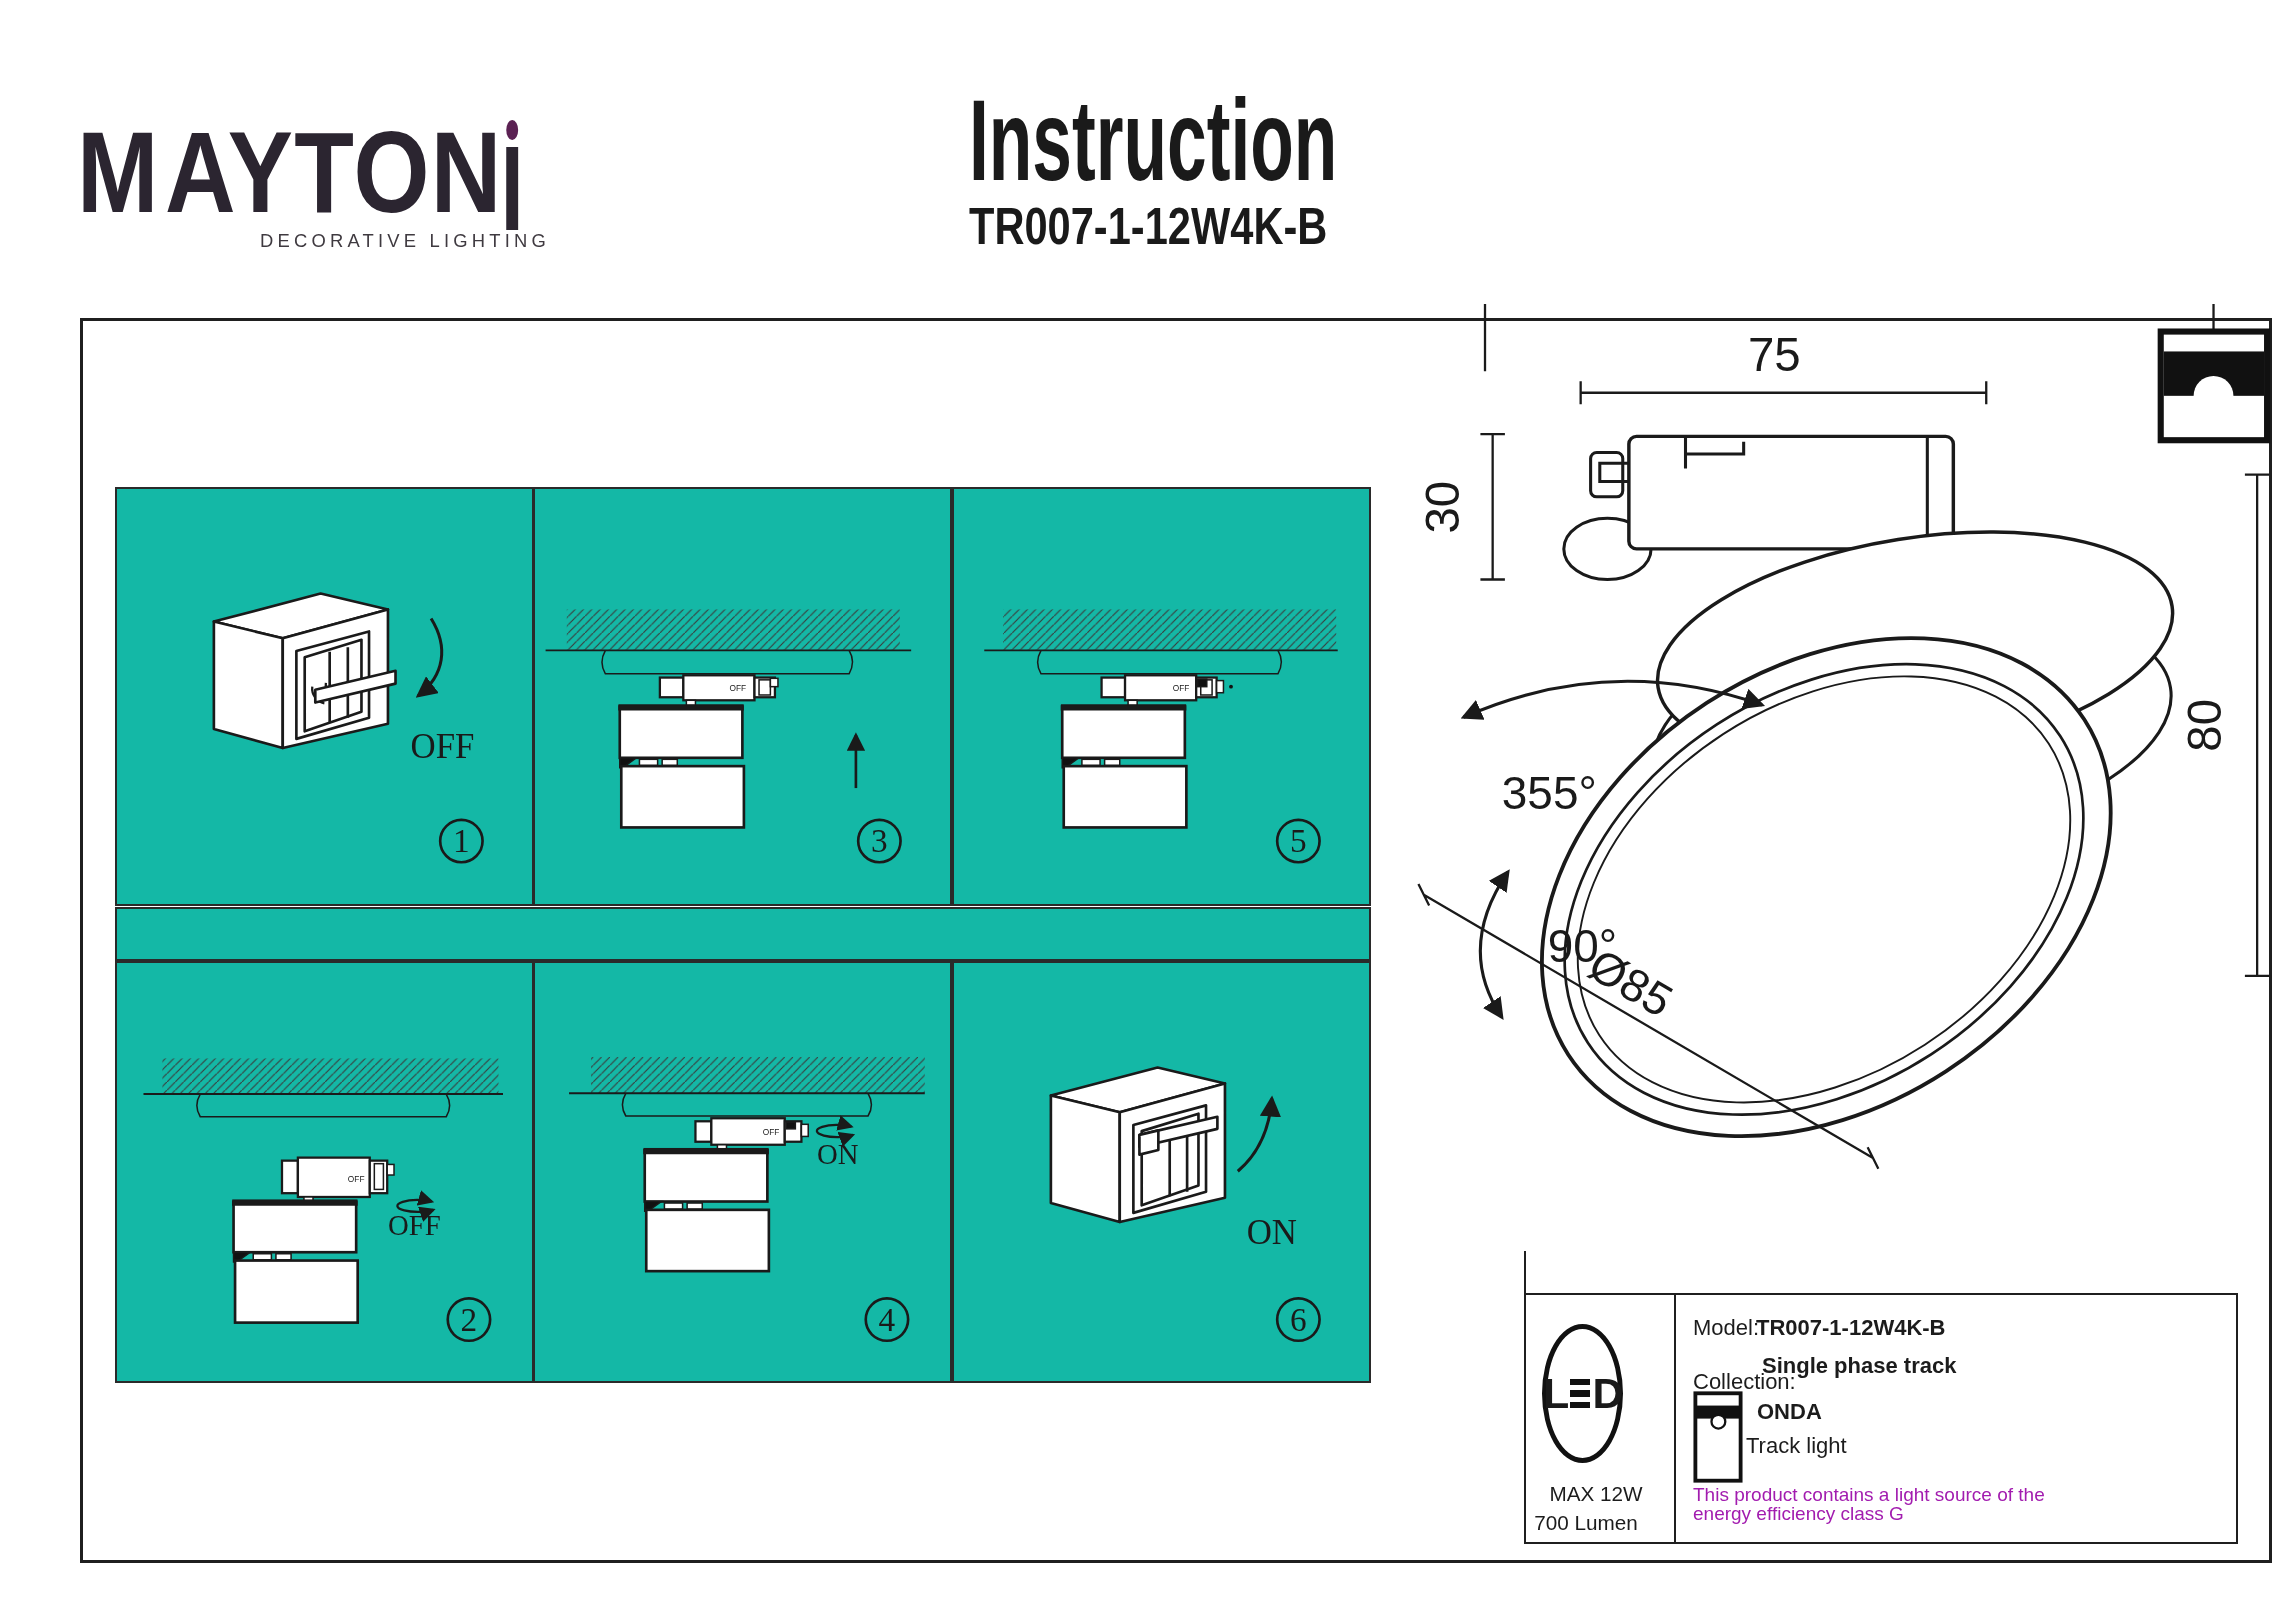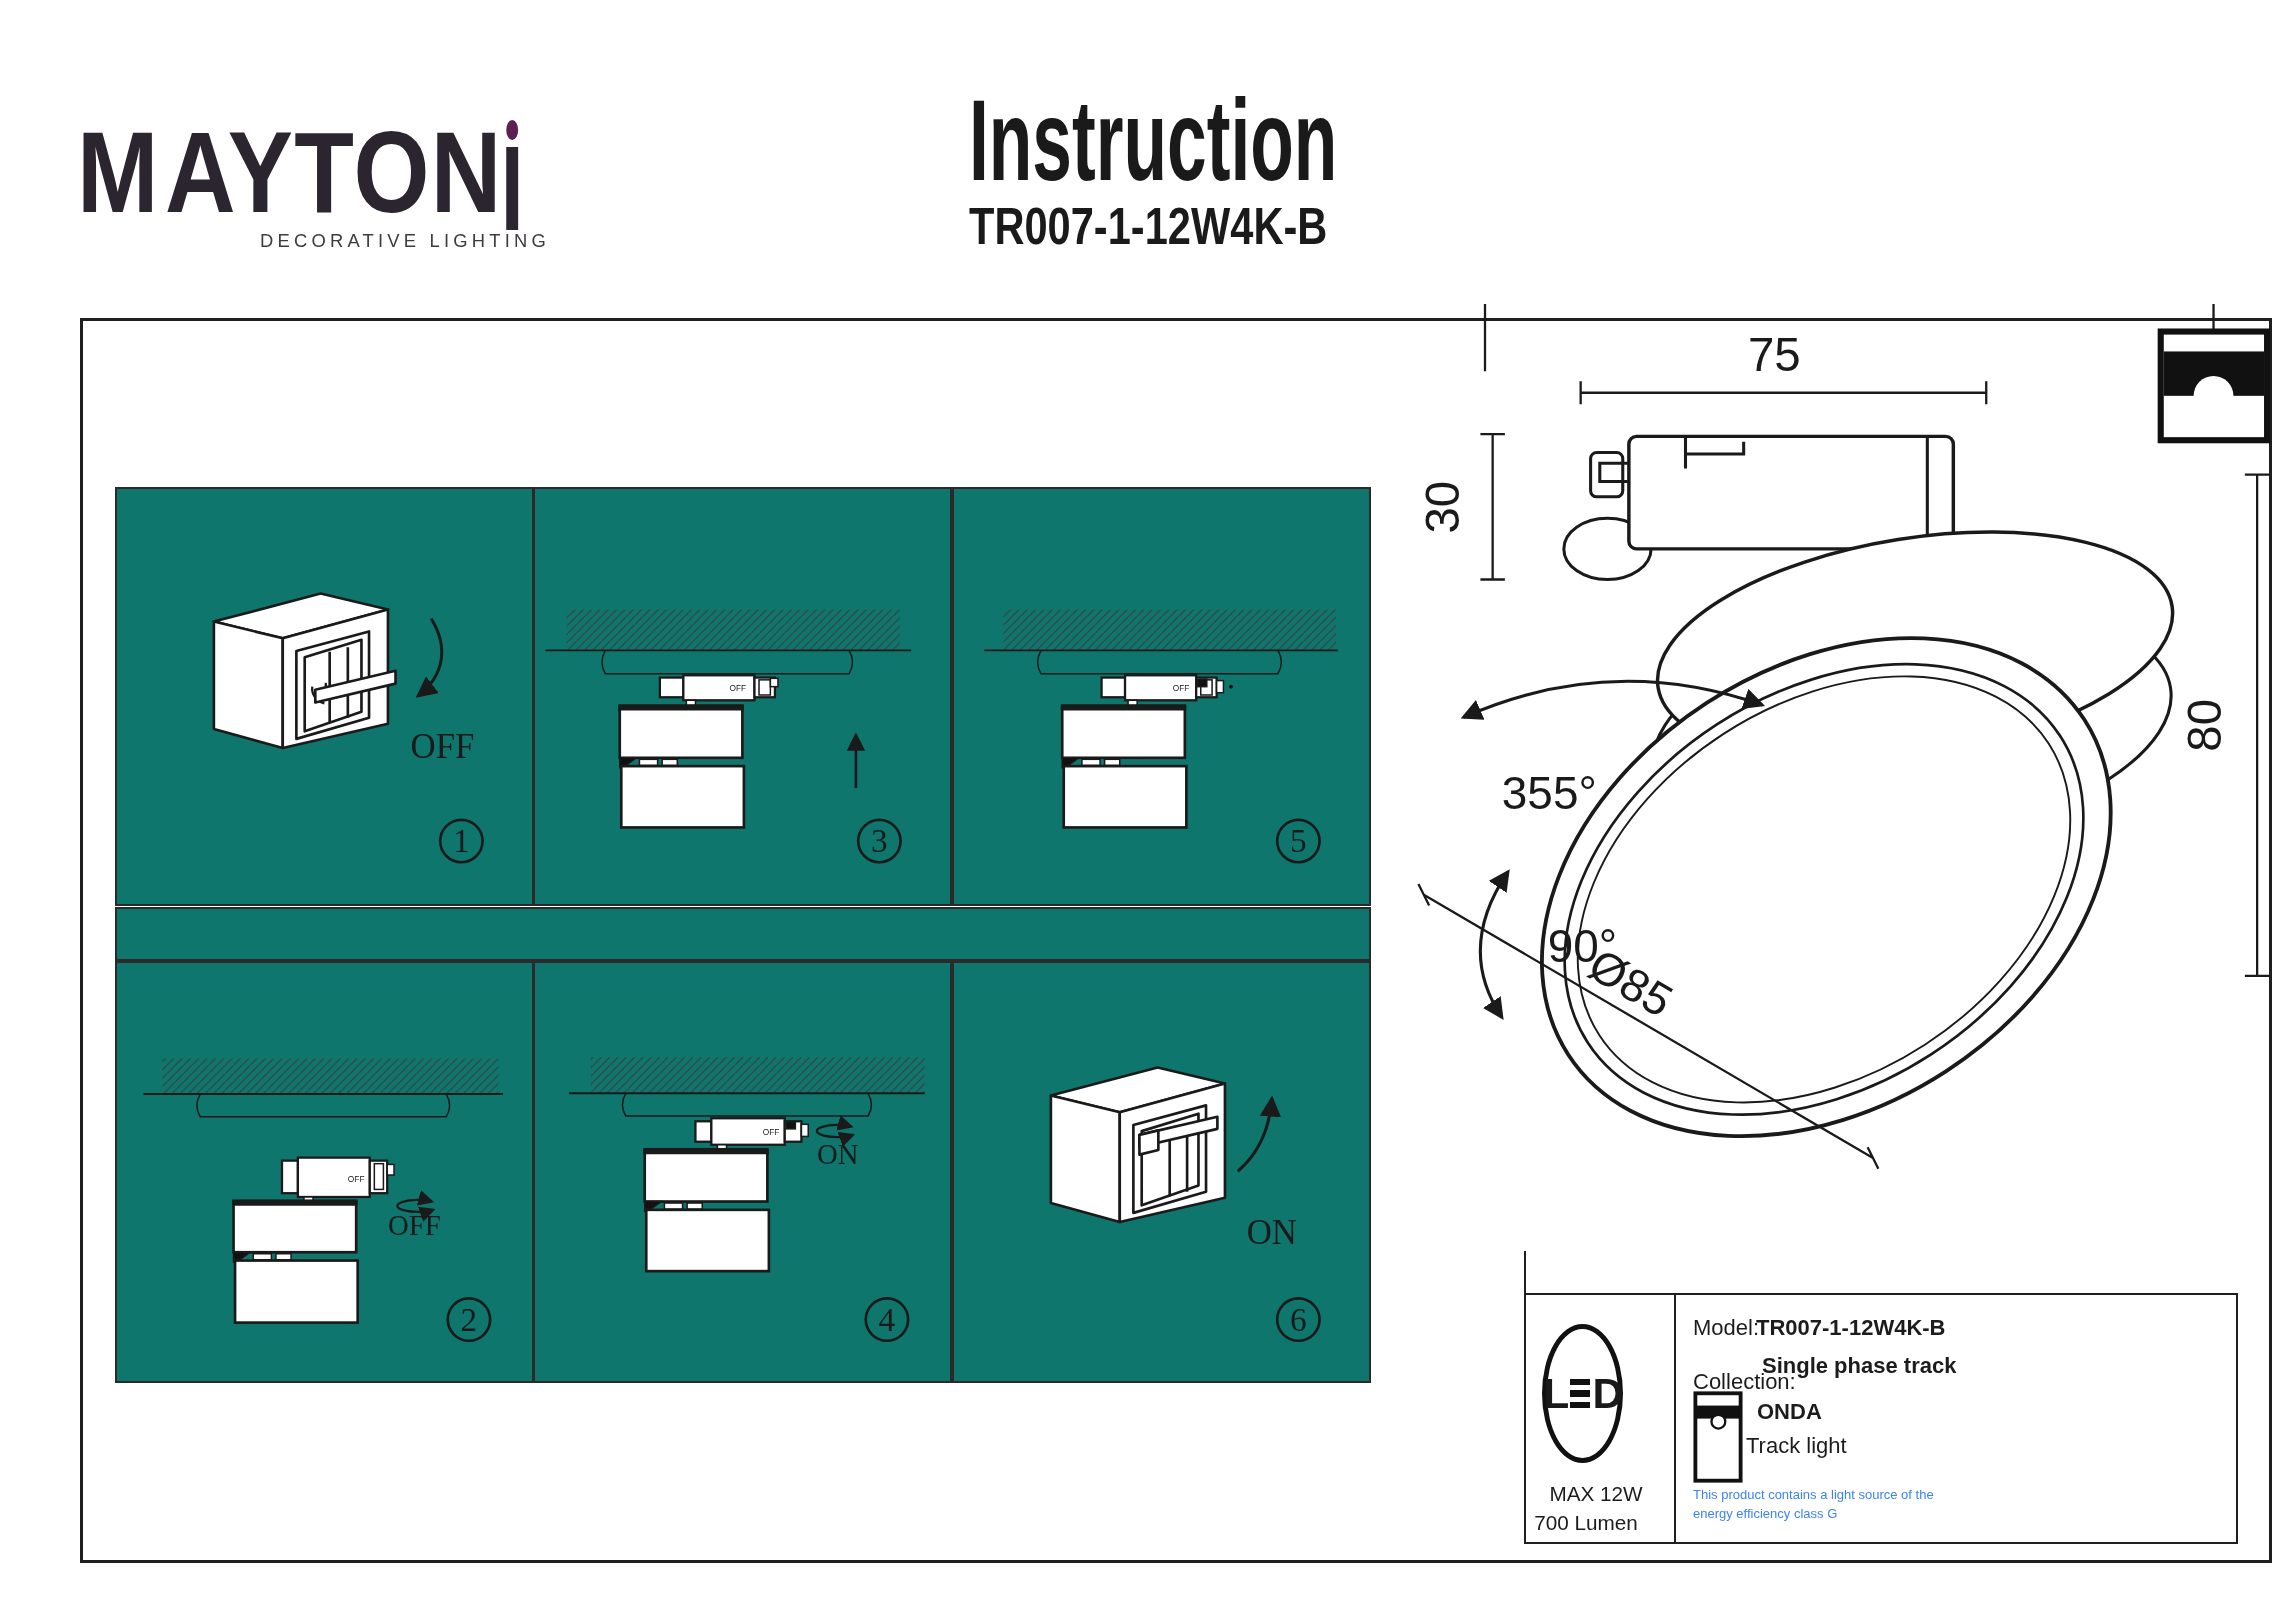--- a/index.html
+++ b/index.html
@@ -15,42 +15,42 @@
   .logo-i .stem{position:absolute;left:0;bottom:0;width:13.8px;height:83px;background:#2b2530;}
   .logo-i .dot{position:absolute;left:0;top:3.1px;width:13.8px;height:20px;border-radius:50%;background:#5b2153;}
   #tagline{left:77px;top:230px;width:473px;text-align:right;font-size:18.4px;
            letter-spacing:4.2px;color:#3f3a40;font-weight:500;}
   #title{left:969px;top:83px;font-size:115px;font-weight:bold;line-height:1;
          transform:scaleX(.62);transform-origin:left top;white-space:nowrap;}
   #subtitle{left:969px;top:200px;font-size:52px;font-weight:bold;line-height:1;
             transform:scaleX(.8);transform-origin:left top;white-space:nowrap;}
   
   #frame{left:80px;top:318px;width:2192px;height:1245px;border:3.1px solid #1f1f1f;box-sizing:border-box;}
-  .cell{border:2.3px solid #2a2a2a;box-sizing:border-box;background:#0f766e;text-align:right;}
+  .cell{border:2.3px solid #2a2a2a;box-sizing:border-box;background:#14b8a6;text-align:right;}
   svg{display:block;}
   svg text{fill:#1a1a1a;}
   .dimtxt{font-family:"Liberation Sans",sans-serif;font-size:62px;}
   .angtxt{font-family:"Liberation Sans",sans-serif;font-size:60px;}
   .seriflbl{font-family:"Liberation Serif",serif;font-size:46px;}
   .serifsm{font-family:"Liberation Serif",serif;font-size:38px;}
   .stepnum{font-family:"Liberation Serif",serif;font-size:44px;}
   .tinylbl{font-family:"Liberation Sans",sans-serif;font-size:11px;}
   
   #infobox{left:1524px;top:1293px;width:714px;height:251px;border:2.3px solid #1f1f1f;box-sizing:border-box;}
   #info-divider{position:absolute;left:148px;top:0;width:2.3px;height:100%;background:#1f1f1f;}
   #info-stub{left:1524px;top:1251px;width:2.3px;height:44px;background:#1f1f1f;}
   #led-ellipse{position:absolute;left:16px;top:29px;width:81px;height:139px;border:5.4px solid #111;
                border-radius:50%;box-sizing:border-box;display:flex;align-items:center;justify-content:center;}
   .led-row{display:flex;align-items:center;}
   .led-ltr{font-weight:800;font-size:43px;line-height:1;letter-spacing:-1.5px;}
   .led-e{display:flex;flex-direction:column;gap:4.6px;margin:0 2.3px;}
   .led-e span{display:block;width:20px;height:6.9px;background:#111;}
   .specline{position:absolute;font-size:22px;color:#1c1c1c;white-space:nowrap;}
   .specval{font-weight:600;}
-  .notetxt{position:absolute;font-size:13px;line-height:19px;color:#3b82f6;white-space:nowrap;}
+  .notetxt{position:absolute;font-size:19px;line-height:19px;color:#a21caf;white-space:nowrap;}
 </style>
 </head>
 <body>
 
 <svg width="0" height="0" style="position:absolute">
   <defs>
     <pattern id="hatch" patternUnits="userSpaceOnUse" width="11" height="11">
       <path d="M0,11 L11,0" stroke="#3a3a3a" stroke-width="1.5"></path>
     </pattern>
     <marker id="ah" viewBox="0 0 10 10" refX="8.5" refY="5" markerWidth="7" markerHeight="7" orient="auto-start-reverse">

